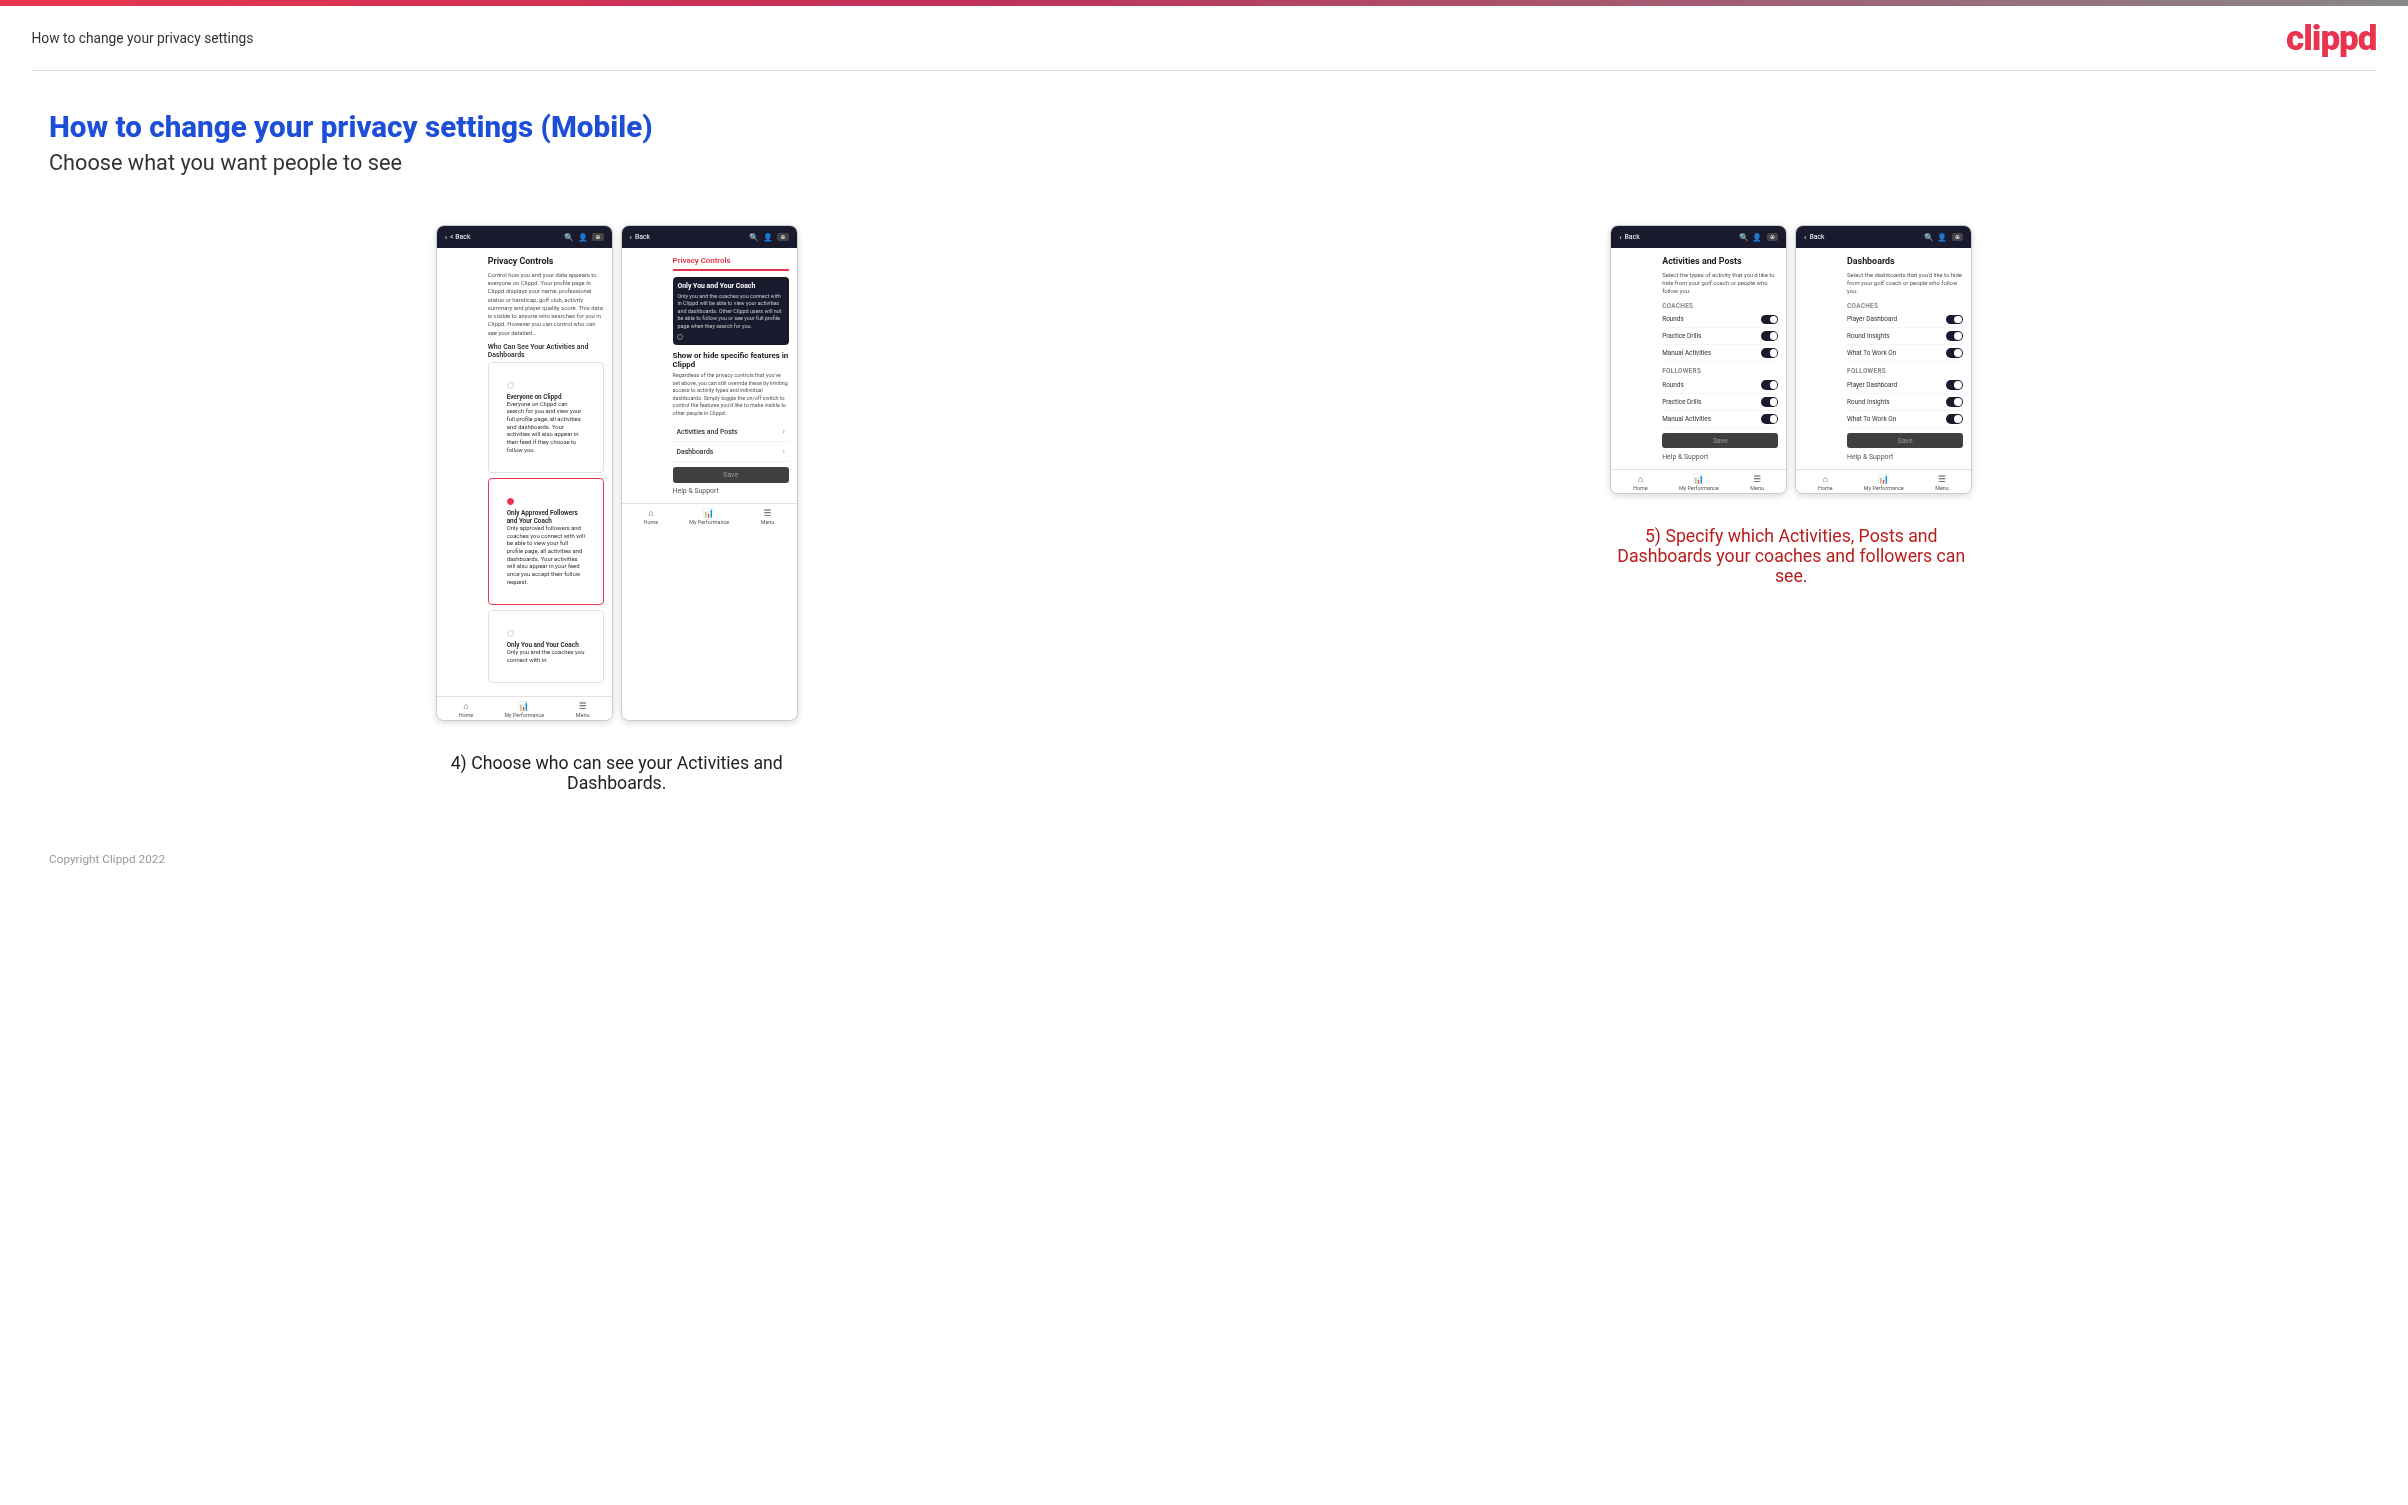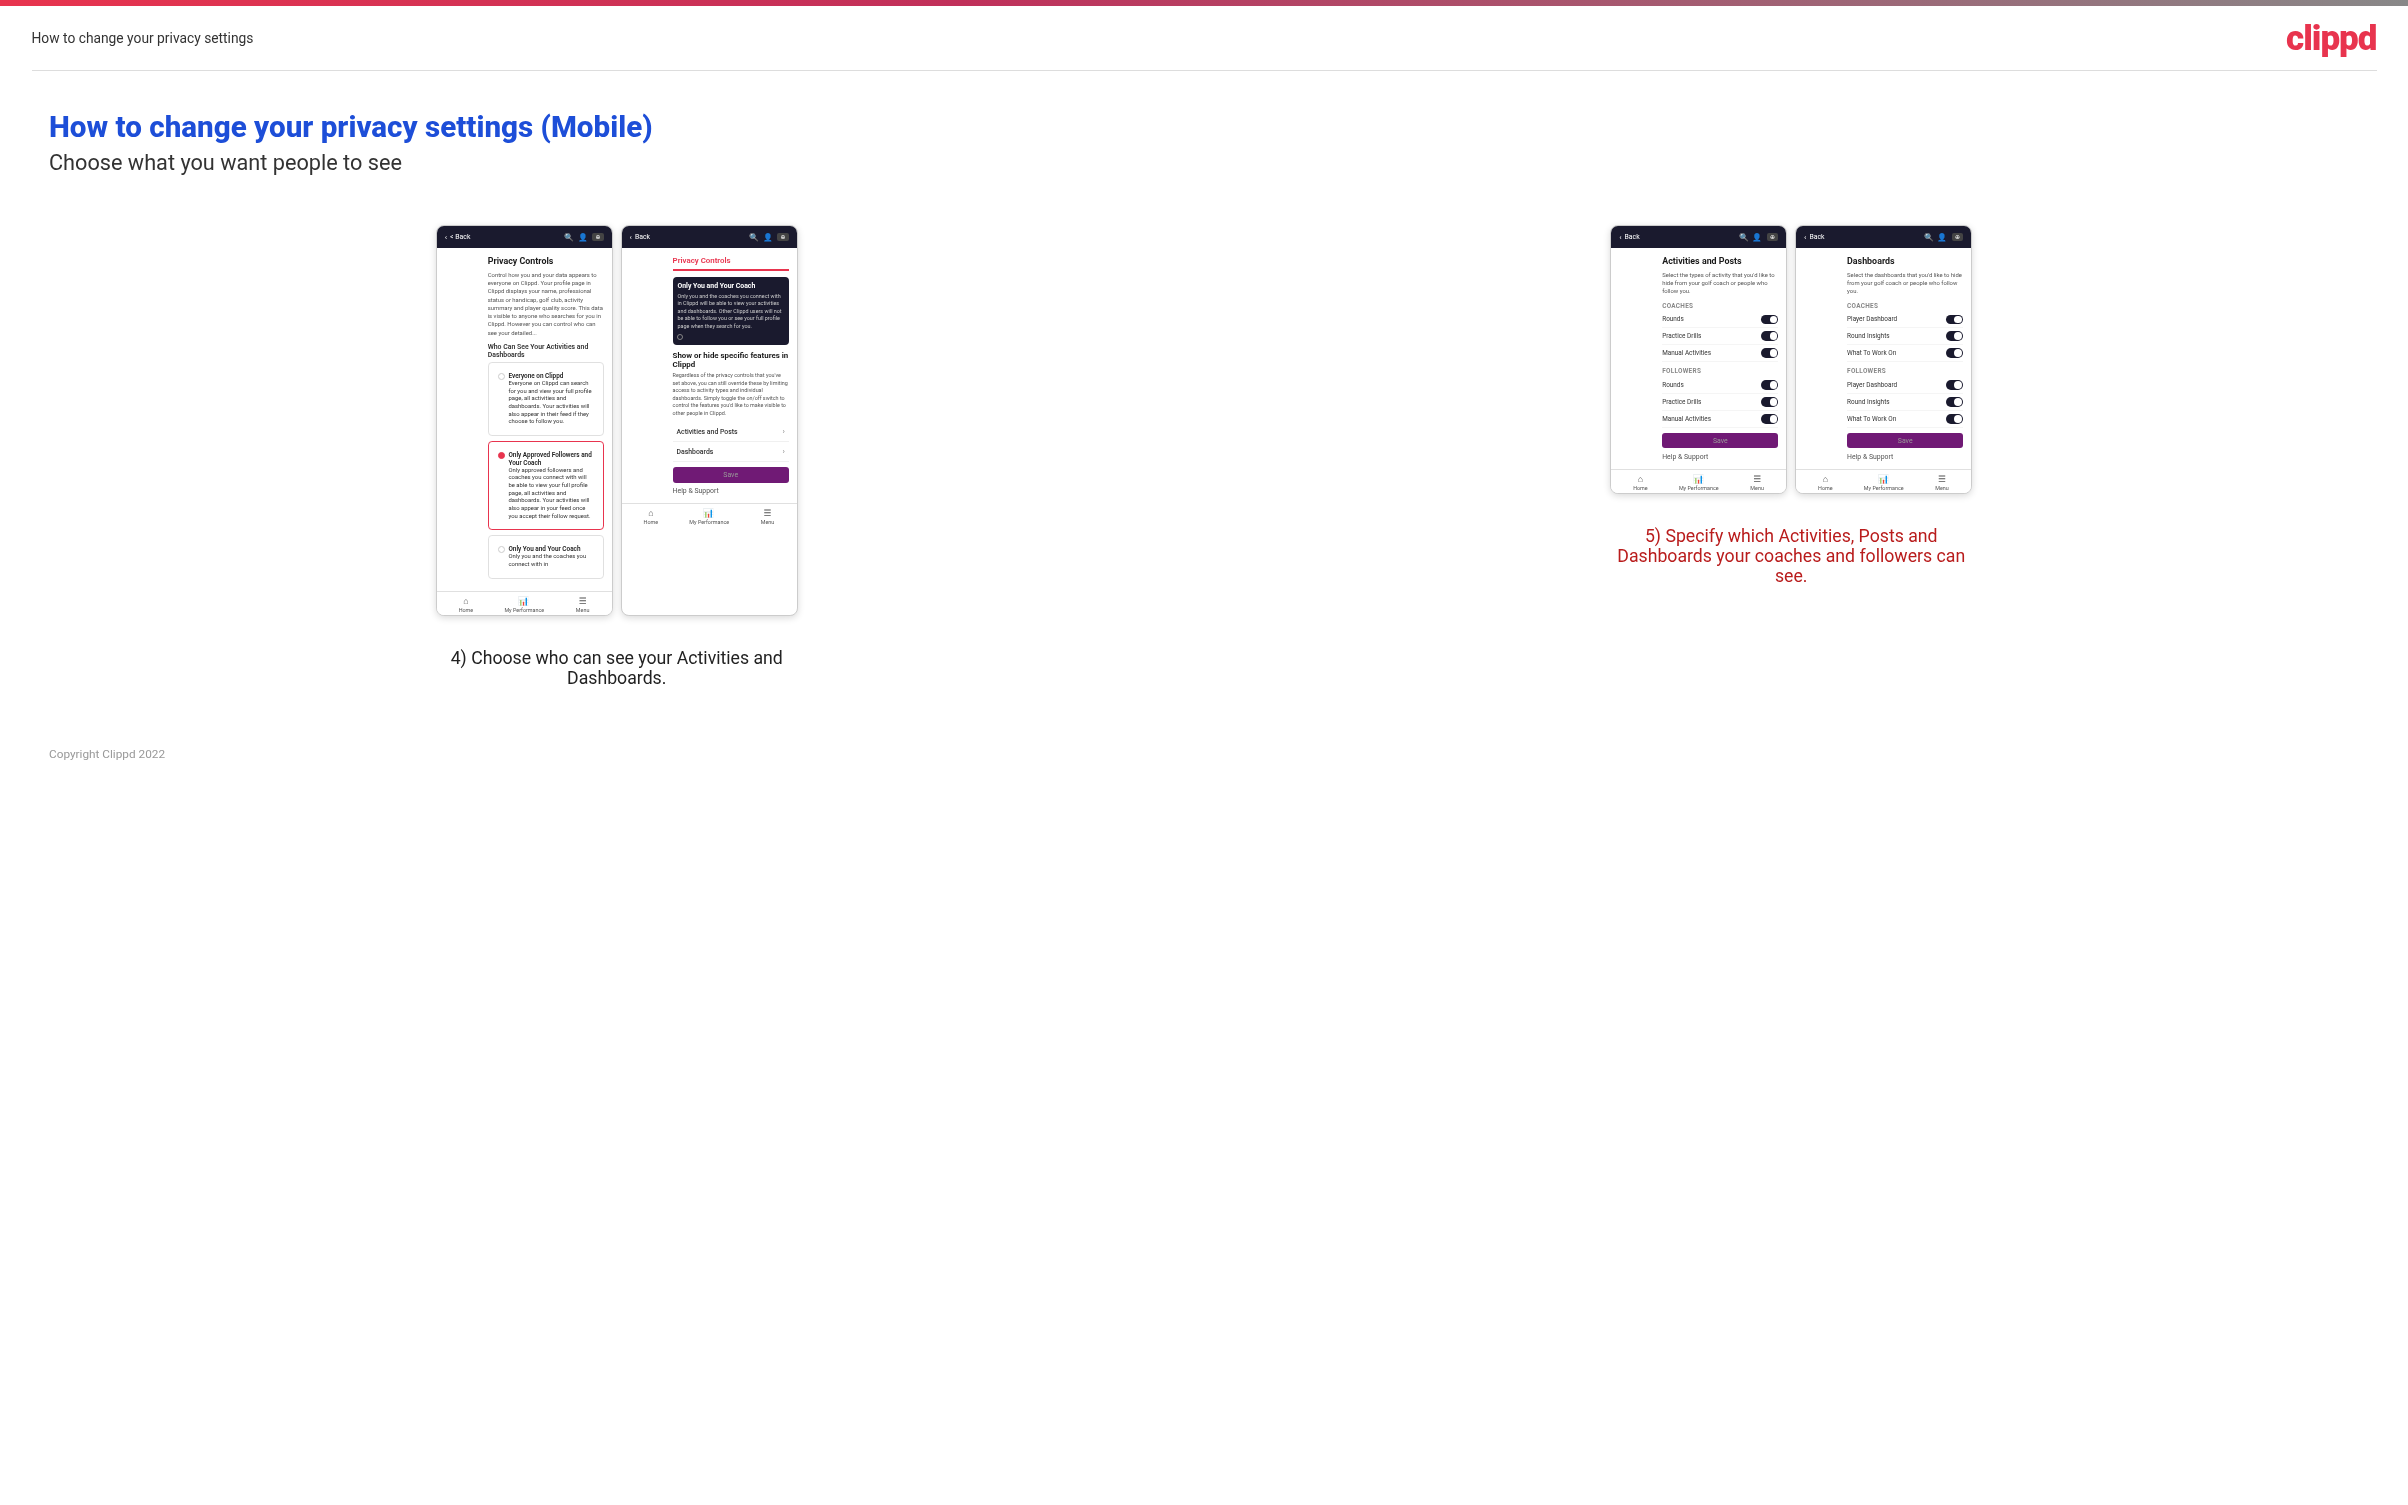--- a/index.html
+++ b/index.html
@@ -138,23 +138,24 @@
       color: #333;
       margin-bottom: 3px;
     }
 
     
     .m-radio-option {
       display: flex;
       align-items: flex-start;
       gap: 3.9px;
       margin-bottom: 4.9px;
-      padding: 9px;
+      padding: 18px;
       border: 1px solid #e0e0e0;
       border-radius: 3.9px;
+      flex-direction: column;
     }
     .m-radio-circle {
       width: 6.9px;
       height: 6.9px;
       border-radius: 50%;
       border: 1.5px solid #ccc;
       flex-shrink: 0;
       margin-top: 1px;
     }
     .m-radio-circle.selected {
@@ -285,21 +286,21 @@
       color: #888;
       text-transform: uppercase;
       margin: 4.9px 0 2px;
       letter-spacing: 0.3px;
     }
 
     
     .m-save-btn {
       width: 100%;
       padding: 3.9px;
-      background: #701a75;
+      background: #404040;
       border: none;
       border-radius: 3px;
       font-size: 6.9px;
       color: #999;
       text-align: center;
       margin-top: 4.9px;
     }
 
     
     .m-help-label {

